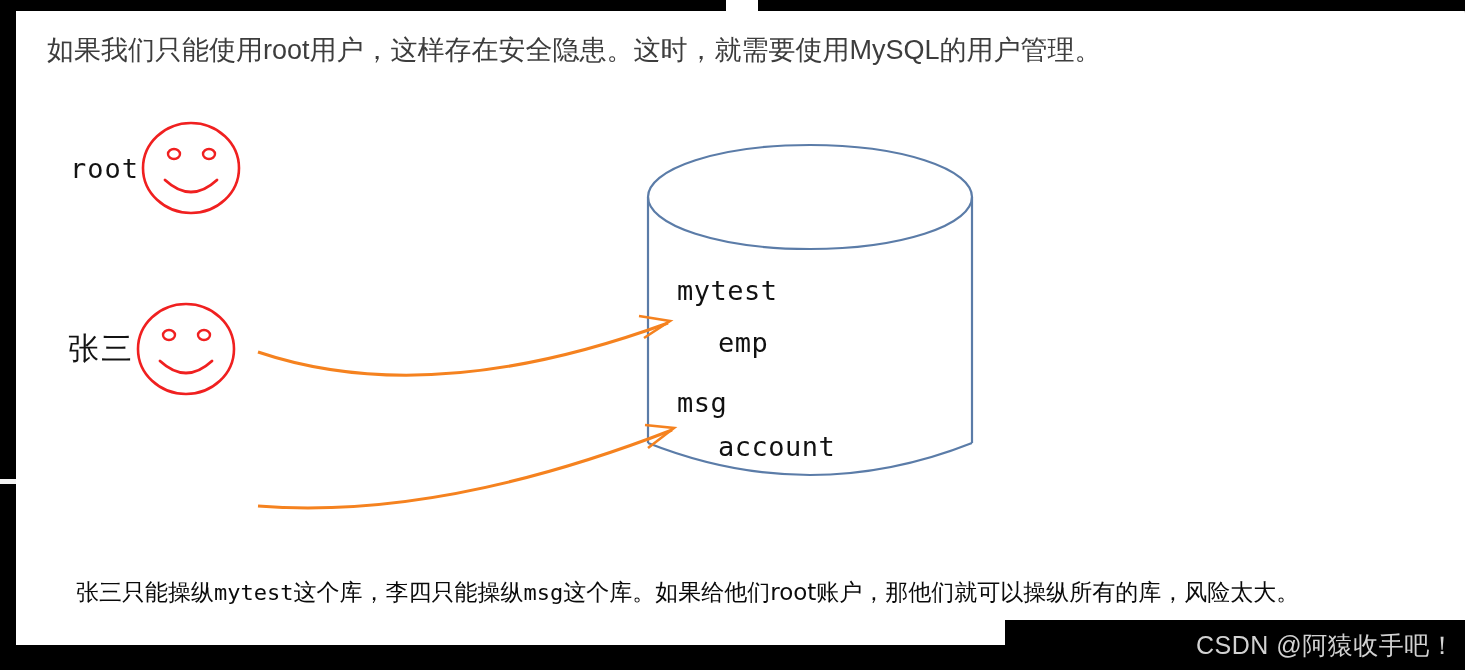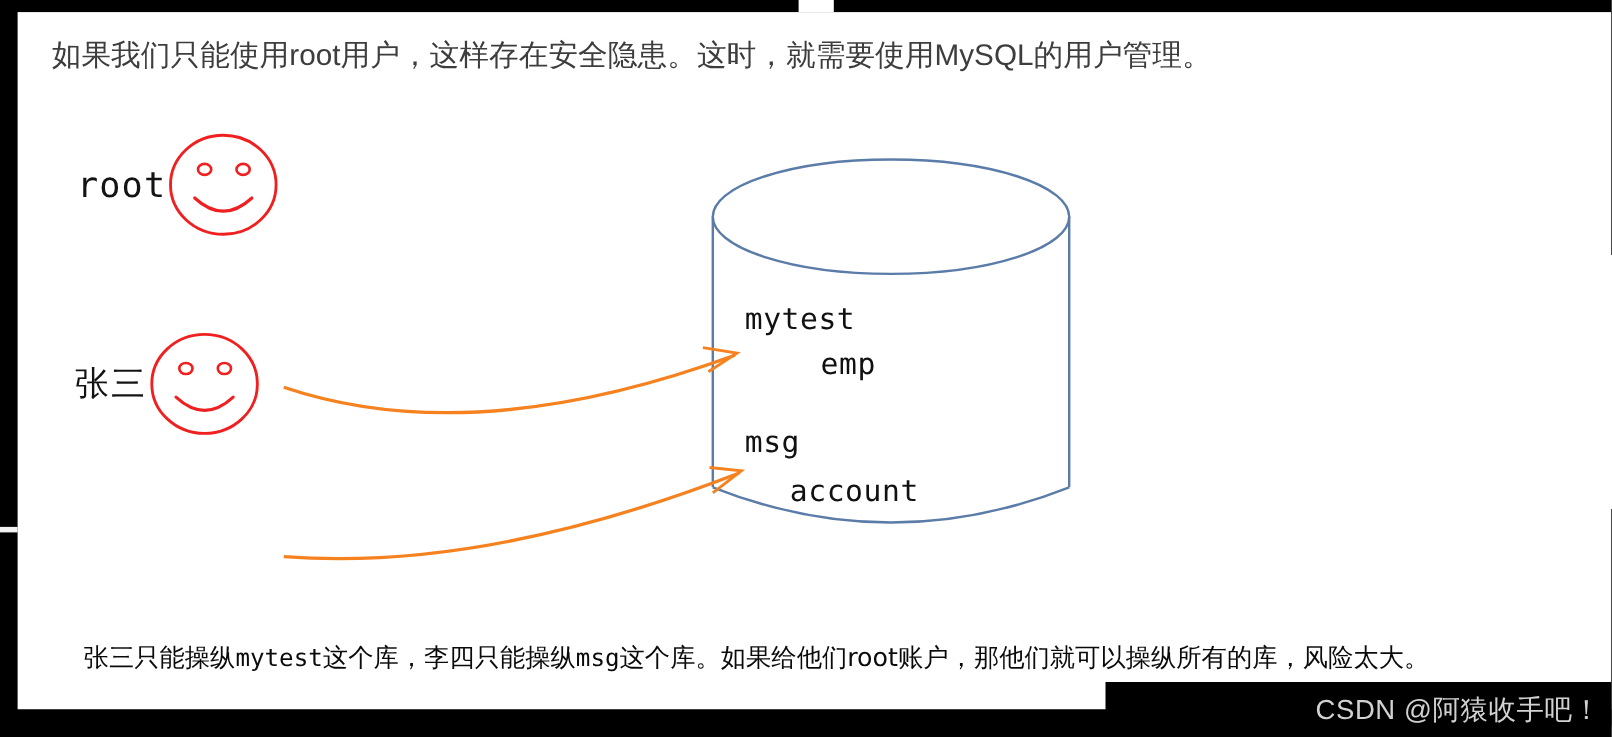--- a/index.html
+++ b/index.html
@@ -75,21 +75,21 @@
   }
 
   
   .face-group {
     position: absolute;
     display: flex;
     align-items: center;
   }
   .face-label {
     font-family: "DejaVu Sans Mono", "Liberation Mono", monospace;
-    font-size: 32px;
+    font-size: 27px;
     color: #131313;
     letter-spacing: 1px;
     white-space: nowrap;
   }
   .face-label.cjk {
     font-family: Liberation Sans, sans-serif;
     font-size: 31px;
     letter-spacing: 2px;
   }
   .face-svg { display: block; }
@@ -108,42 +108,42 @@
   }
   .db-text {
     position: absolute;
     font-family: "DejaVu Sans Mono", "Liberation Mono", monospace;
     font-size: 27px;
     color: #111111;
     white-space: nowrap;
     letter-spacing: 0.5px;
   }
   #db-mytest  { left: 37px;  top: 140px; }
-  #db-emp     { left: 78px;  top: 181px; margin-left: 28px; }
+  #db-emp     { left: 78px;  top: 192px; }
   #db-msg     { left: 37px;  top: 252px; }
   #db-account { left: 78px;  top: 296px; }
 
   
   .arrows {
     position: absolute;
     left: 0; top: 0;
     width: 1465px;
     height: 670px;
     pointer-events: none;
   }
 
   
   .caption {
     position: absolute;
     left: 76px;
     top: 578px;
     width: 1380px;
     font-family: "DejaVu Sans", sans-serif;
     font-size: 23px;
-    line-height: 41px;
+    line-height: 29px;
     color: #0a0a0a;
   }
   .caption .mono {
     font-family: "DejaVu Sans Mono", "Liberation Mono", monospace;
     font-size: 22px;
   }
 
   
   .watermark {
     position: absolute;

